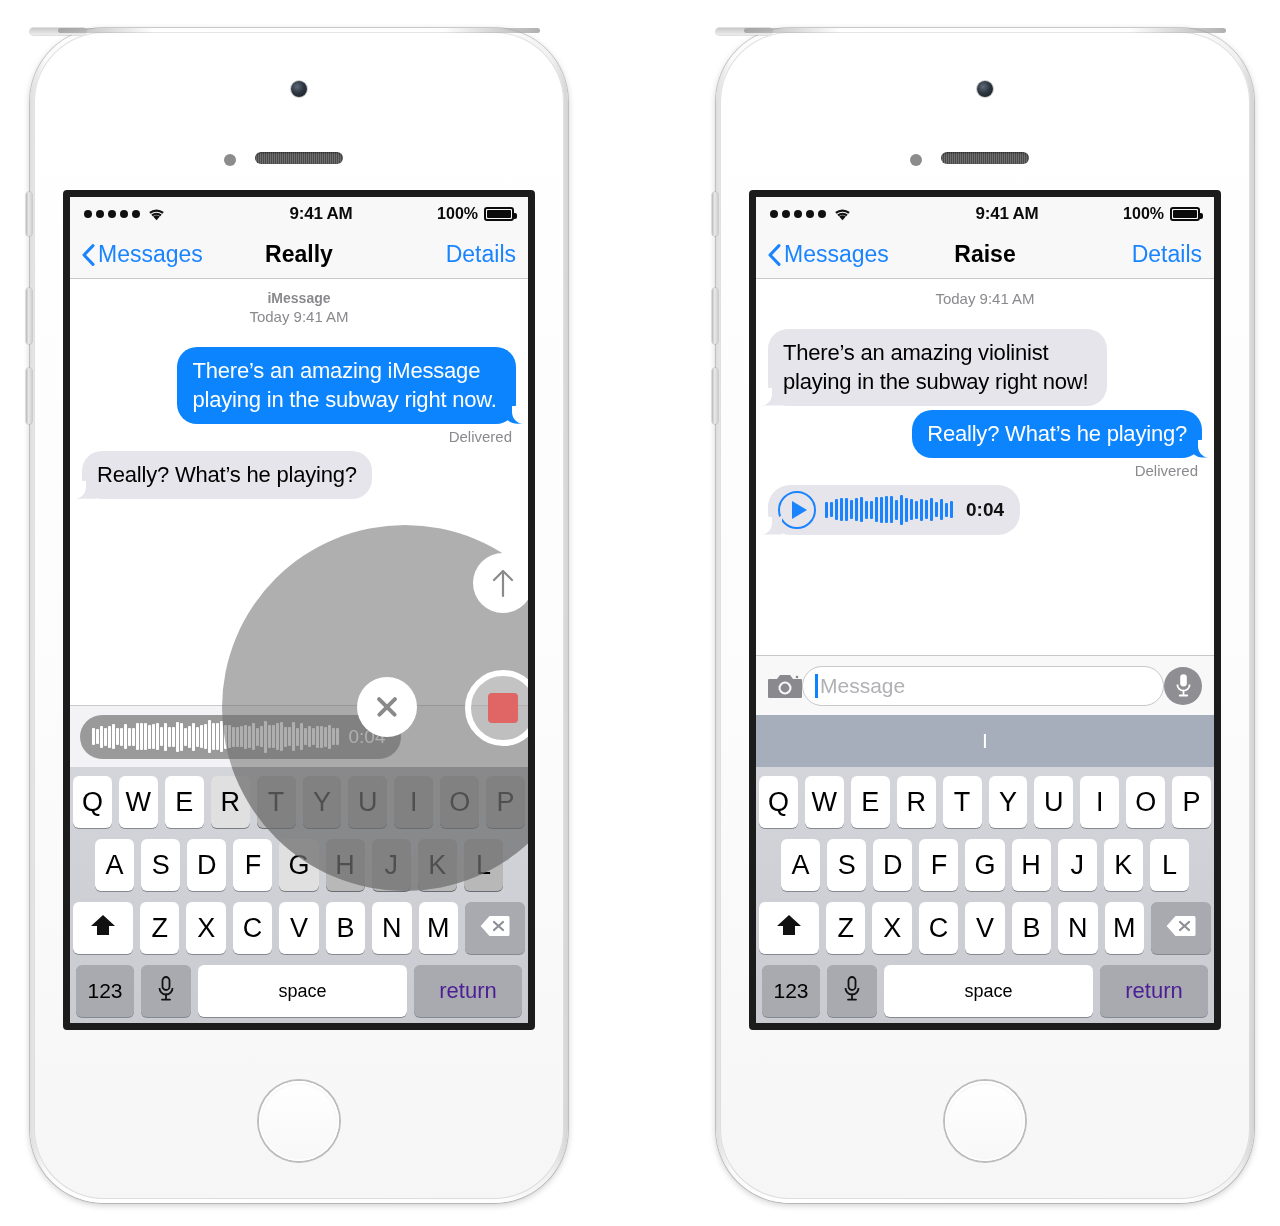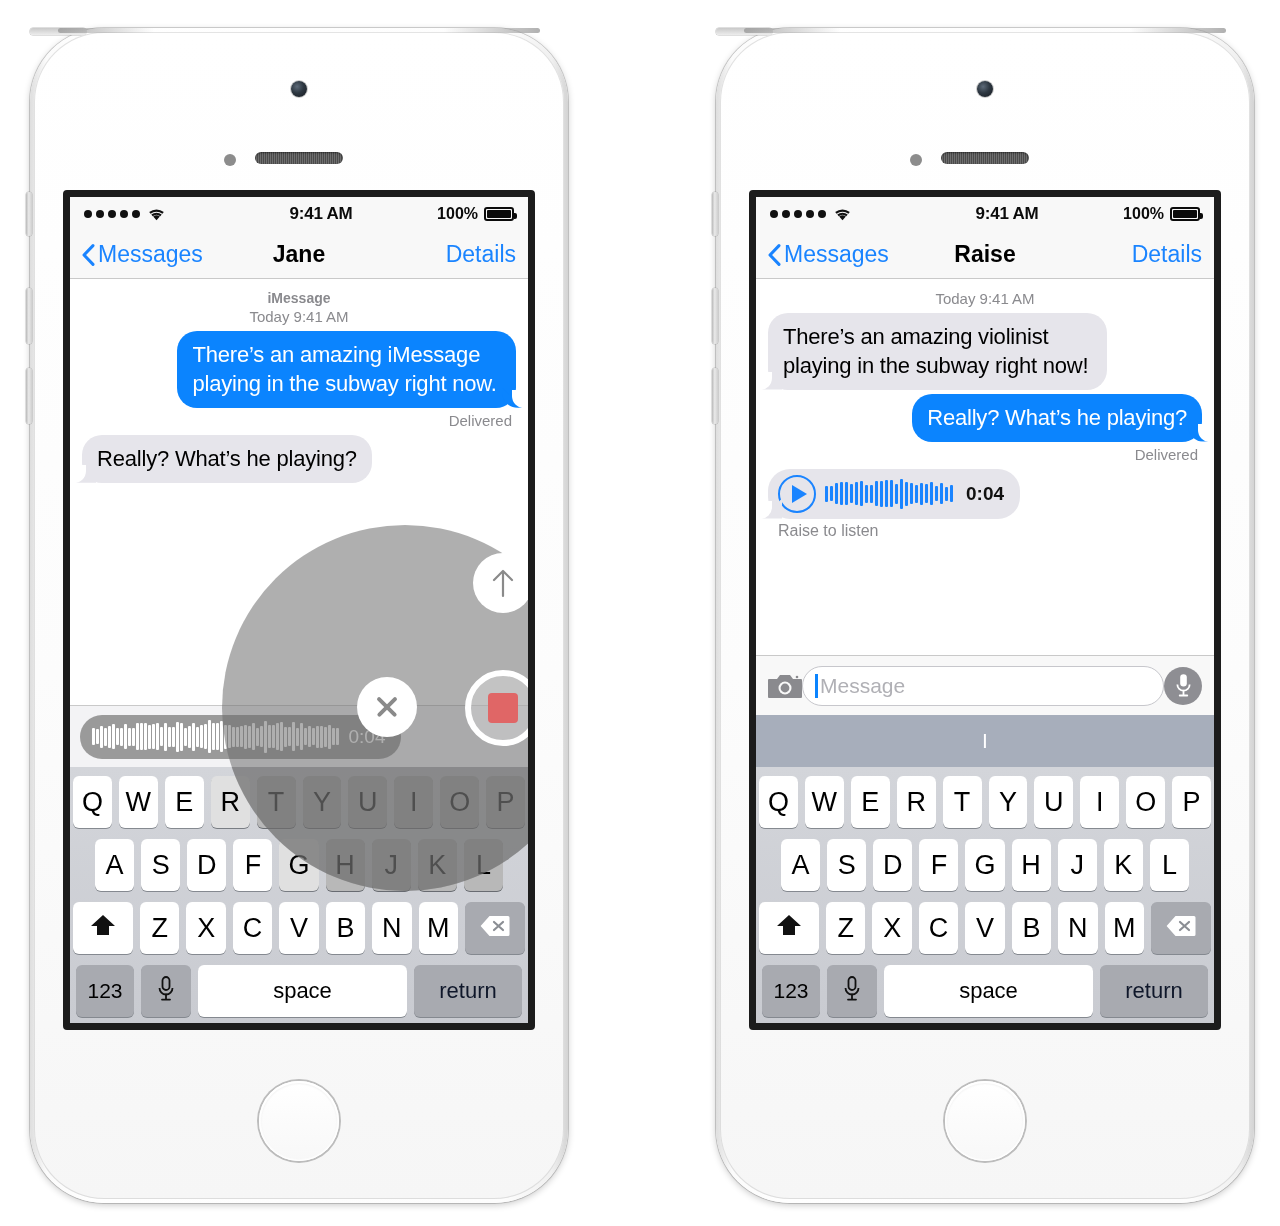--- a/index.html
+++ b/index.html
@@ -119,21 +119,21 @@
   .nav-back { display:flex; align-items:center; gap:3px; color:#1a84ff; font-size:23px; cursor:pointer;}
   .chev { width:13px; height:22px; }
   .nav-title {
     position:absolute; left:0; right:0; text-align:center;
     font-size:23px; font-weight:bold; color:#000;
   }
   .nav-details { margin-left:auto; color:#1a84ff; font-size:23px; cursor:pointer; }
 
   
   .convo { position:relative; flex:1 1 auto; background:#fff; padding:10px 12px 0 12px; overflow:hidden; }
-  .meta { text-align:center; color:#8a8a8e; font-size:15px; line-height:1.3; margin-bottom:4px; }
+  .meta { text-align:center; color:#8a8a8e; font-size:15px; line-height:1.3; margin-bottom:20px; }
   .meta .svc { font-weight:bold; font-size:14px; color:#8a8a8e; display:block; }
 
   .row { display:flex; margin-bottom:4px; }
   .row.out { justify-content:flex-end; }
   .row.in  { justify-content:flex-start; }
 
   .bubble {
     position:relative; max-width:78%;
     padding:9px 15px 10px 15px;
     border-radius:20px;
@@ -243,24 +243,24 @@
   .key.wide { flex:0 0 60px; }
   .key.grey { background:#a8aab0; }
   .kbottom { display:flex; gap:7px; align-items:center; padding:0 3px; }
   .k123 { flex:0 0 58px; height:52px; background:#a8aab0; border-radius:6px;
           display:flex;align-items:center;justify-content:center;font-size:21px;color:#000;
           box-shadow:0 1px 0 rgba(120,124,132,.85); }
   .kmic { flex:0 0 50px; height:52px; background:#a8aab0; border-radius:6px;
           display:flex;align-items:center;justify-content:center;
           box-shadow:0 1px 0 rgba(120,124,132,.85);}
   .kspace { flex:1 1 auto; height:52px; background:#fff; border-radius:6px;
-            display:flex;align-items:center;justify-content:center;font-size:22px;color:#000;
+            display:flex;align-items:center;justify-content:center;font-size:18px;color:#000;
             box-shadow:0 1px 0 rgba(120,124,132,.85);}
   .kreturn { flex:0 0 108px; height:52px; background:#a8aab0; border-radius:6px;
-             display:flex;align-items:center;justify-content:center;font-size:22px;color:#0f172a;
+             display:flex;align-items:center;justify-content:center;font-size:22px;color:#4c1d95;
              box-shadow:0 1px 0 rgba(120,124,132,.85);}
 
   
   .overlay-circle {
     position:absolute; left:152px; top:328px;
     width:366px; height:366px; border-radius:50%;
     background: rgba(110,110,110,.55);
     z-index: 30; pointer-events:none;
   }
   .ov-btn {
@@ -327,21 +327,21 @@
 
       <div class="navbar">
         <div class="nav-back">
           <span class="chev">
             <svg width="13" height="22" viewBox="0 0 13 22">
                 <path d="M11 1.6 L2 11 l9 9.4" stroke="#1a84ff" stroke-width="3" fill="none" stroke-linecap="round" stroke-linejoin="round"></path>
               </svg>
           </span>
           <span>Messages</span>
         </div>
-        <div class="nav-title">Jane</div>
+        <div class="nav-title">Really</div>
         <div class="nav-details">Details</div>
       </div>
 
       <div class="convo">
         <div class="meta">
           <span class="svc">iMessage</span>
           <span>Today 9:41 AM</span>
         </div>
 
         <div class="row out">
@@ -604,21 +604,20 @@
                 <i style="height: 22px;"></i>
                 <i style="height: 19px;"></i>
                 <i style="height: 23px;"></i>
                 <i style="height: 15px;"></i>
                 <i style="height: 21px;"></i>
                 <i style="height: 14px;"></i>
                 <i style="height: 17px;"></i>
               </span>
             <span class="aud-time">0:04</span>
           </div>
-          <div class="raise">Raise to listen</div>
         </div>
       </div>
 
       <div class="input-bar">
         <span class="cam-icon">
           <svg width="34" height="27" viewBox="0 0 34 27">
               <path d="M1 7 h8 l3-4 h10 l3 4 h8 a1 1 0 0 1 1 1 v17 a1 1 0 0 1 -1 1 H1 a1 1 0 0 1 -1 -1 V8 a1 1 0 0 1 1 -1 Z" fill="#8a8a8e"></path>
               <circle cx="17" cy="16" r="6.5" fill="#f8f8f8"></circle>
               <circle cx="17" cy="16" r="4.4" fill="#8a8a8e"></circle>
               <circle cx="29" cy="5" r="1.3" fill="#8a8a8e"></circle>

